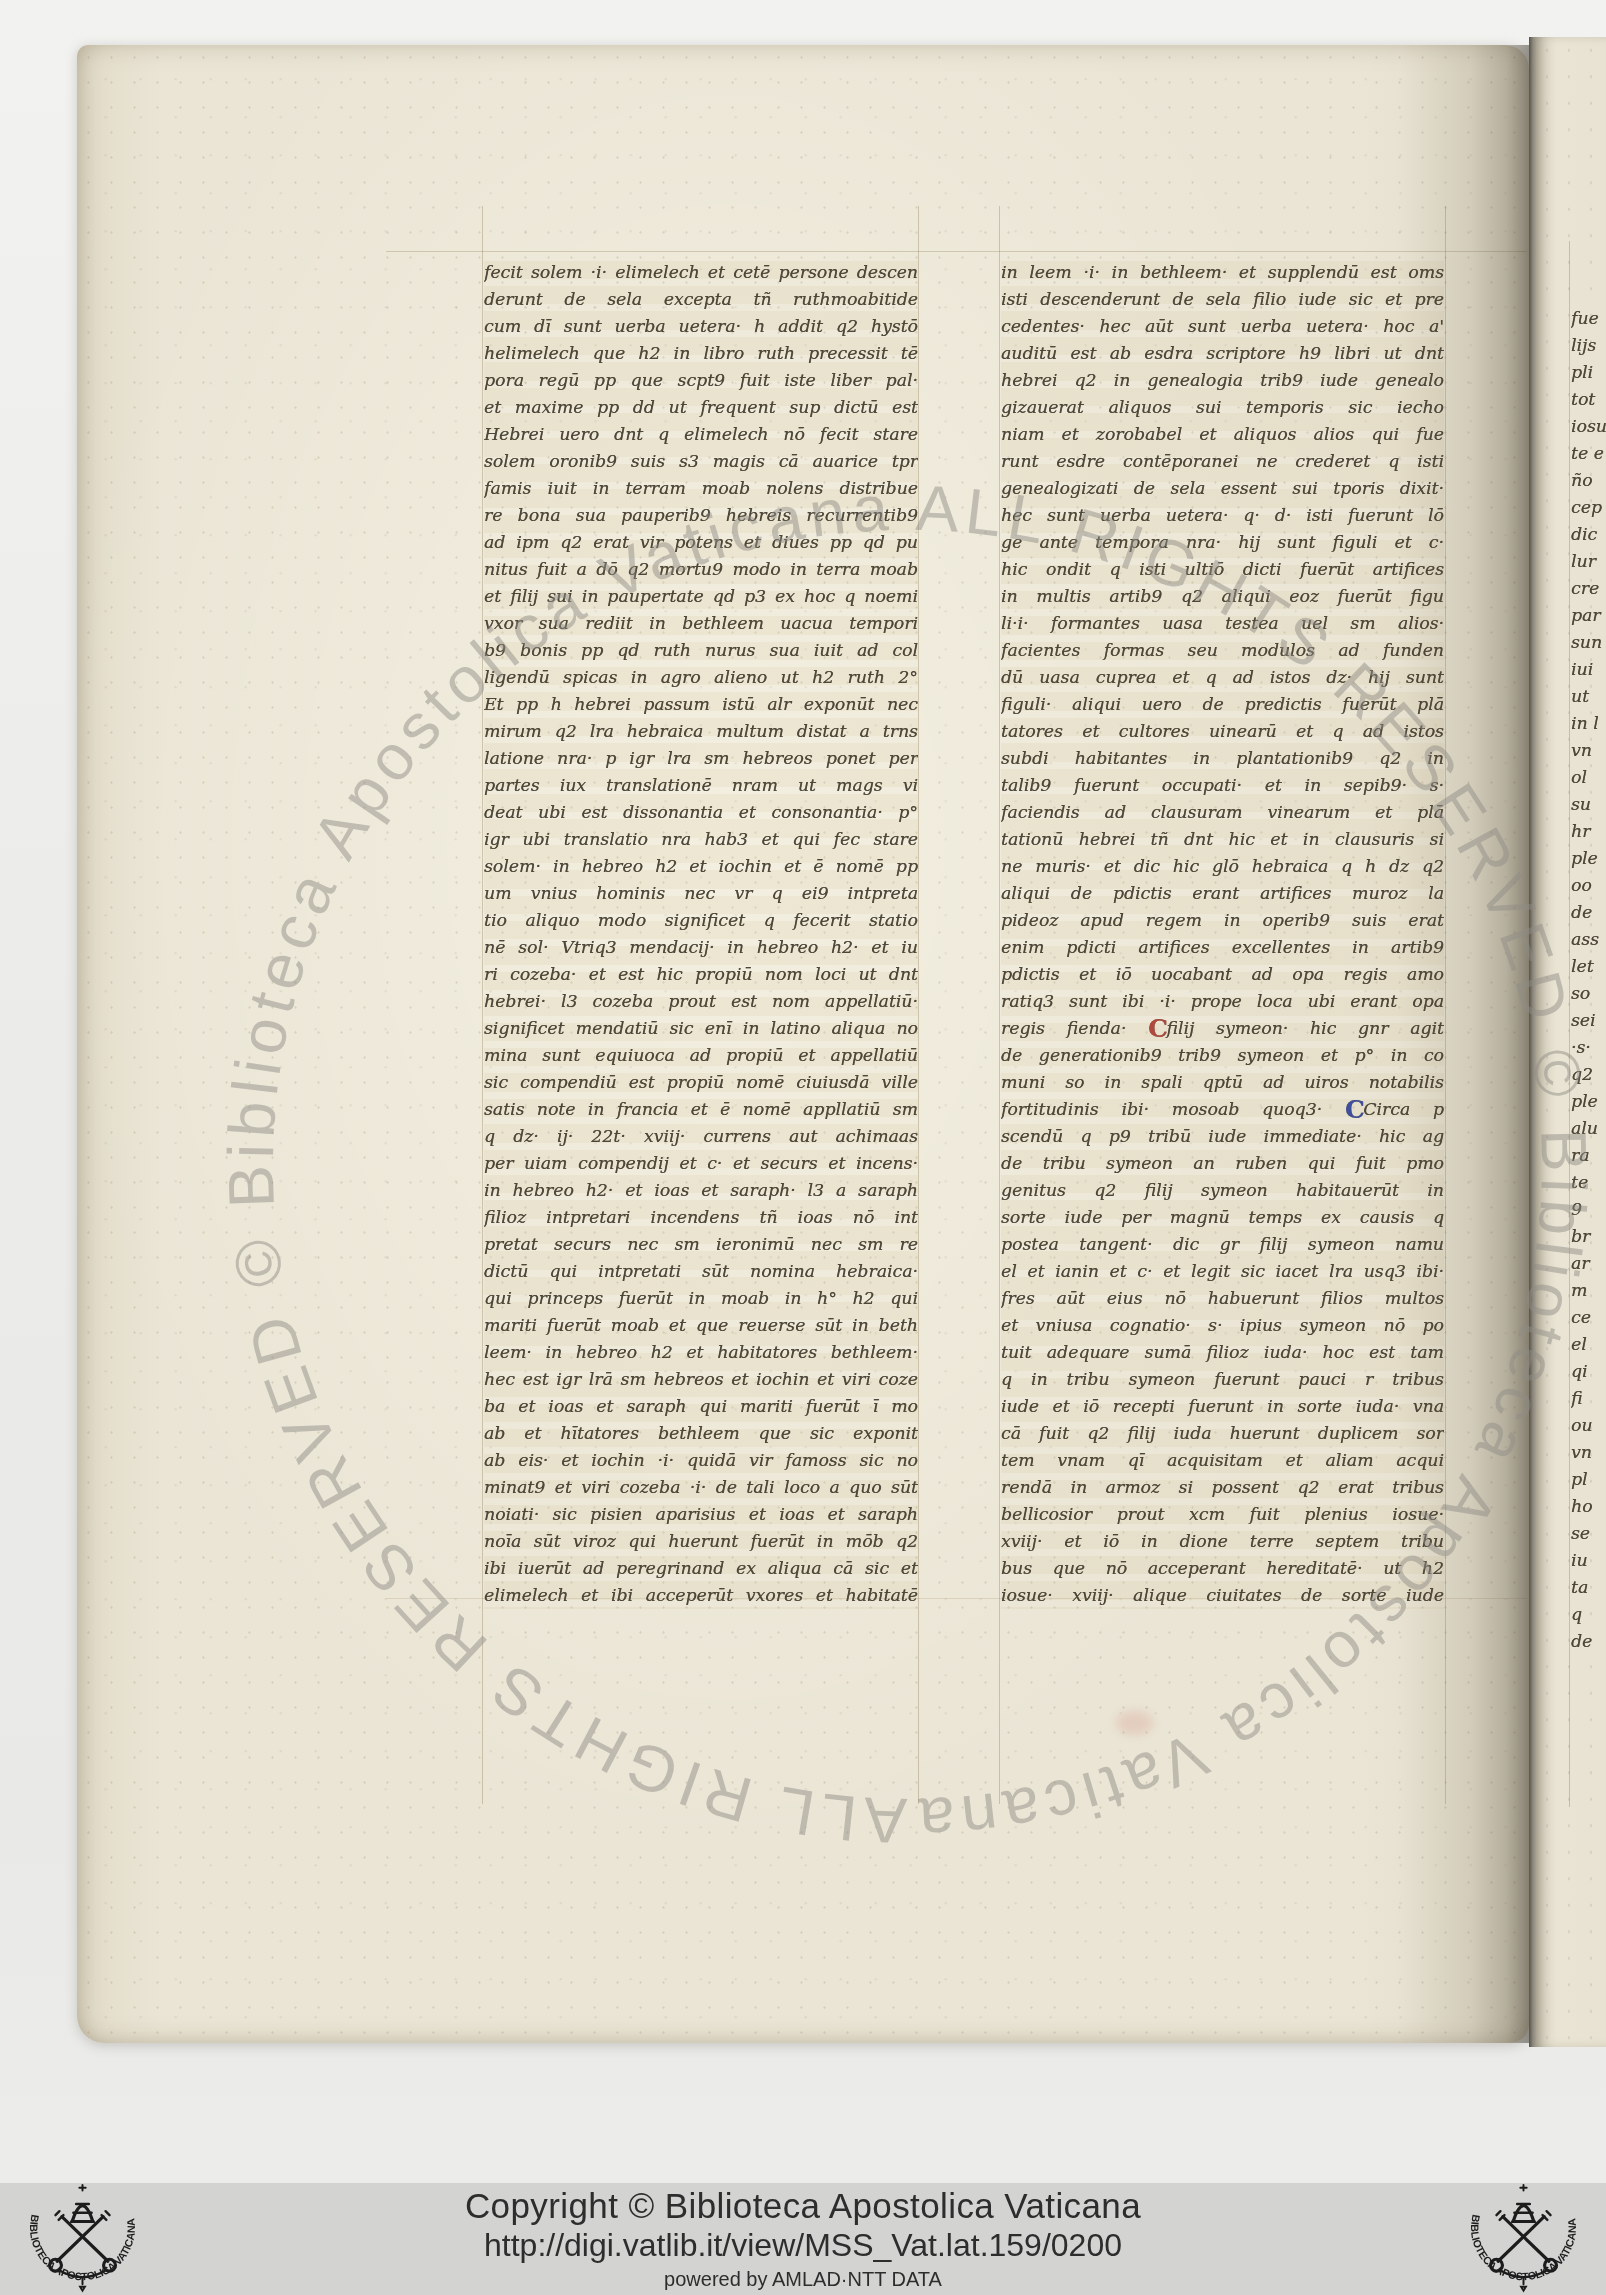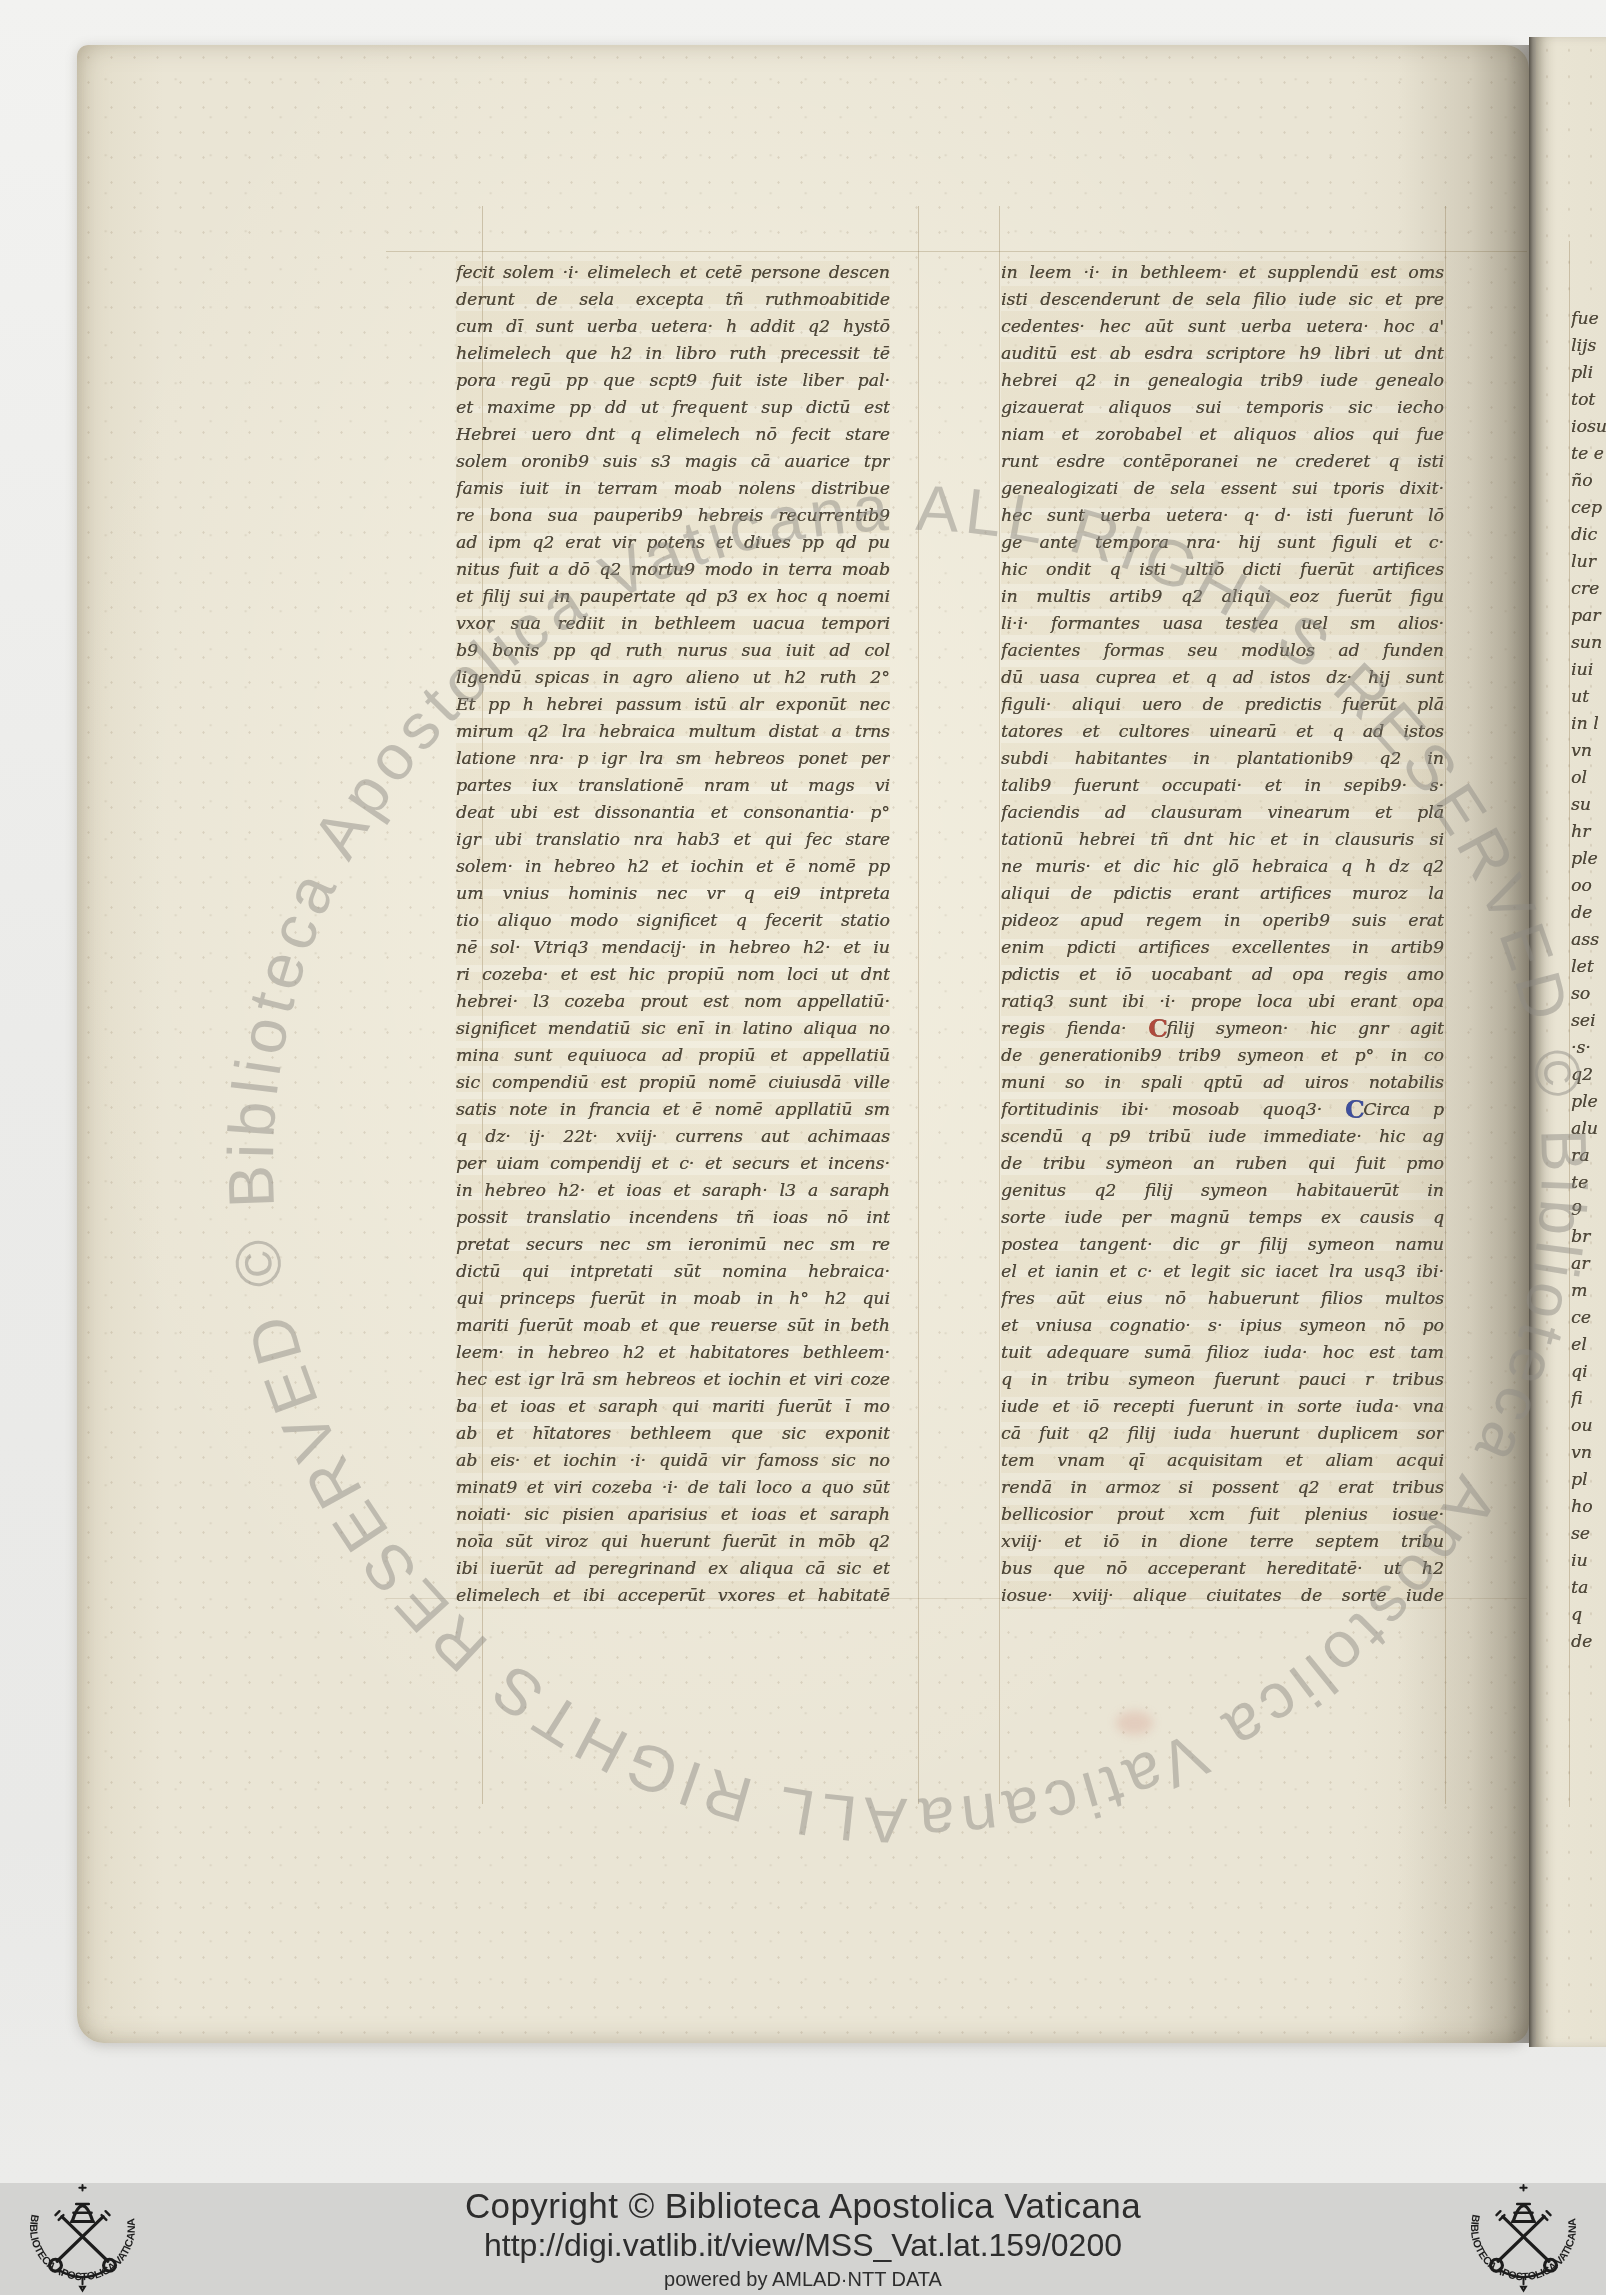--- a/index.html
+++ b/index.html
@@ -34,21 +34,21 @@
   
   .rule-v{position:absolute;width:0.8px;top:206px;height:1598px;background:rgba(140,118,76,.34);}
   .rule-h{position:absolute;height:0.8px;background:rgba(140,118,76,.3);}
   
   .ms-col{position:absolute;top:259px;color:#4e4739;
           font-family:"DejaVu Serif", serif;font-style:italic;
           font-size:17.3px;text-align:justify;
           background:repeating-linear-gradient(180deg, rgba(205,186,138,.15) 1.6px, rgba(205,186,138,.15) 20px, rgba(205,186,138,0) 20px, rgba(205,186,138,0) 27px);}
   .ms-line{height:27px;line-height:26.5px;overflow:hidden;text-align-last:justify;
            text-shadow:0.2px 0 0 rgba(78,71,57,.75);}
-  #col1{left:456px;width:434px;}
+  #col1{left:484px;width:434px;}
   #col2{left:1001px;width:443px;}
   #col3{left:1571px;width:43px;top:261px;background:none;margin-top:44px;}
   #col3 .ms-line{text-align-last:left;}
   .pilcrow{font-style:normal;font-weight:bold;font-size:25px;line-height:0;vertical-align:-3.2px;
            font-family:"DejaVu Serif", serif;letter-spacing:-1.6px;}
   .pilcrow.red{color:#b04a3c;}
   .pilcrow.blue{color:#3e4f9e;}
   
   .wm-svg{position:absolute;left:0;top:0;pointer-events:none;}
   .wm-text{fill:#8f8c85;opacity:.48;font-family:"Liberation Sans", sans-serif;
@@ -111,21 +111,21 @@
       <div class="ms-line">nē sol· Vtriq3 mendacij· in hebreo h2· et iu</div>
       <div class="ms-line">ri cozeba· et est hic propiū nom loci ut dnt</div>
       <div class="ms-line">hebrei· l3 cozeba prout est nom appellatiū·</div>
       <div class="ms-line">significet mendatiū sic enī in latino aliqua no</div>
       <div class="ms-line">mina sunt equiuoca ad propiū et appellatiū</div>
       <div class="ms-line">sic compendiū est propiū nomē ciuiusdā ville</div>
       <div class="ms-line">satis note in francia et ē nomē appllatiū sm</div>
       <div class="ms-line">q dz· ij· 22t· xviij· currens aut achimaas</div>
       <div class="ms-line">per uiam compendij et c· et securs et incens·</div>
       <div class="ms-line">in hebreo h2· et ioas et saraph· l3 a saraph</div>
-      <div class="ms-line">possit translatio incendens tñ ioas nō int</div>
+      <div class="ms-line">filioz intpretari incendens tñ ioas nō int</div>
       <div class="ms-line">pretat securs nec sm ieronimū nec sm re</div>
       <div class="ms-line">dictū qui intpretati sūt nomina hebraica·</div>
       <div class="ms-line">qui princeps fuerūt in moab in h° h2 qui</div>
       <div class="ms-line">mariti fuerūt moab et que reuerse sūt in beth</div>
       <div class="ms-line">leem· in hebreo h2 et habitatores bethleem·</div>
       <div class="ms-line">hec est igr lrā sm hebreos et iochin et viri coze</div>
       <div class="ms-line">ba et ioas et saraph qui mariti fuerūt ī mo</div>
       <div class="ms-line">ab et hītatores bethleem que sic exponit</div>
       <div class="ms-line">ab eis· et iochin ·i· quidā vir famoss sic no</div>
       <div class="ms-line">minat9 et viri cozeba ·i· de tali loco a quo sūt</div>

